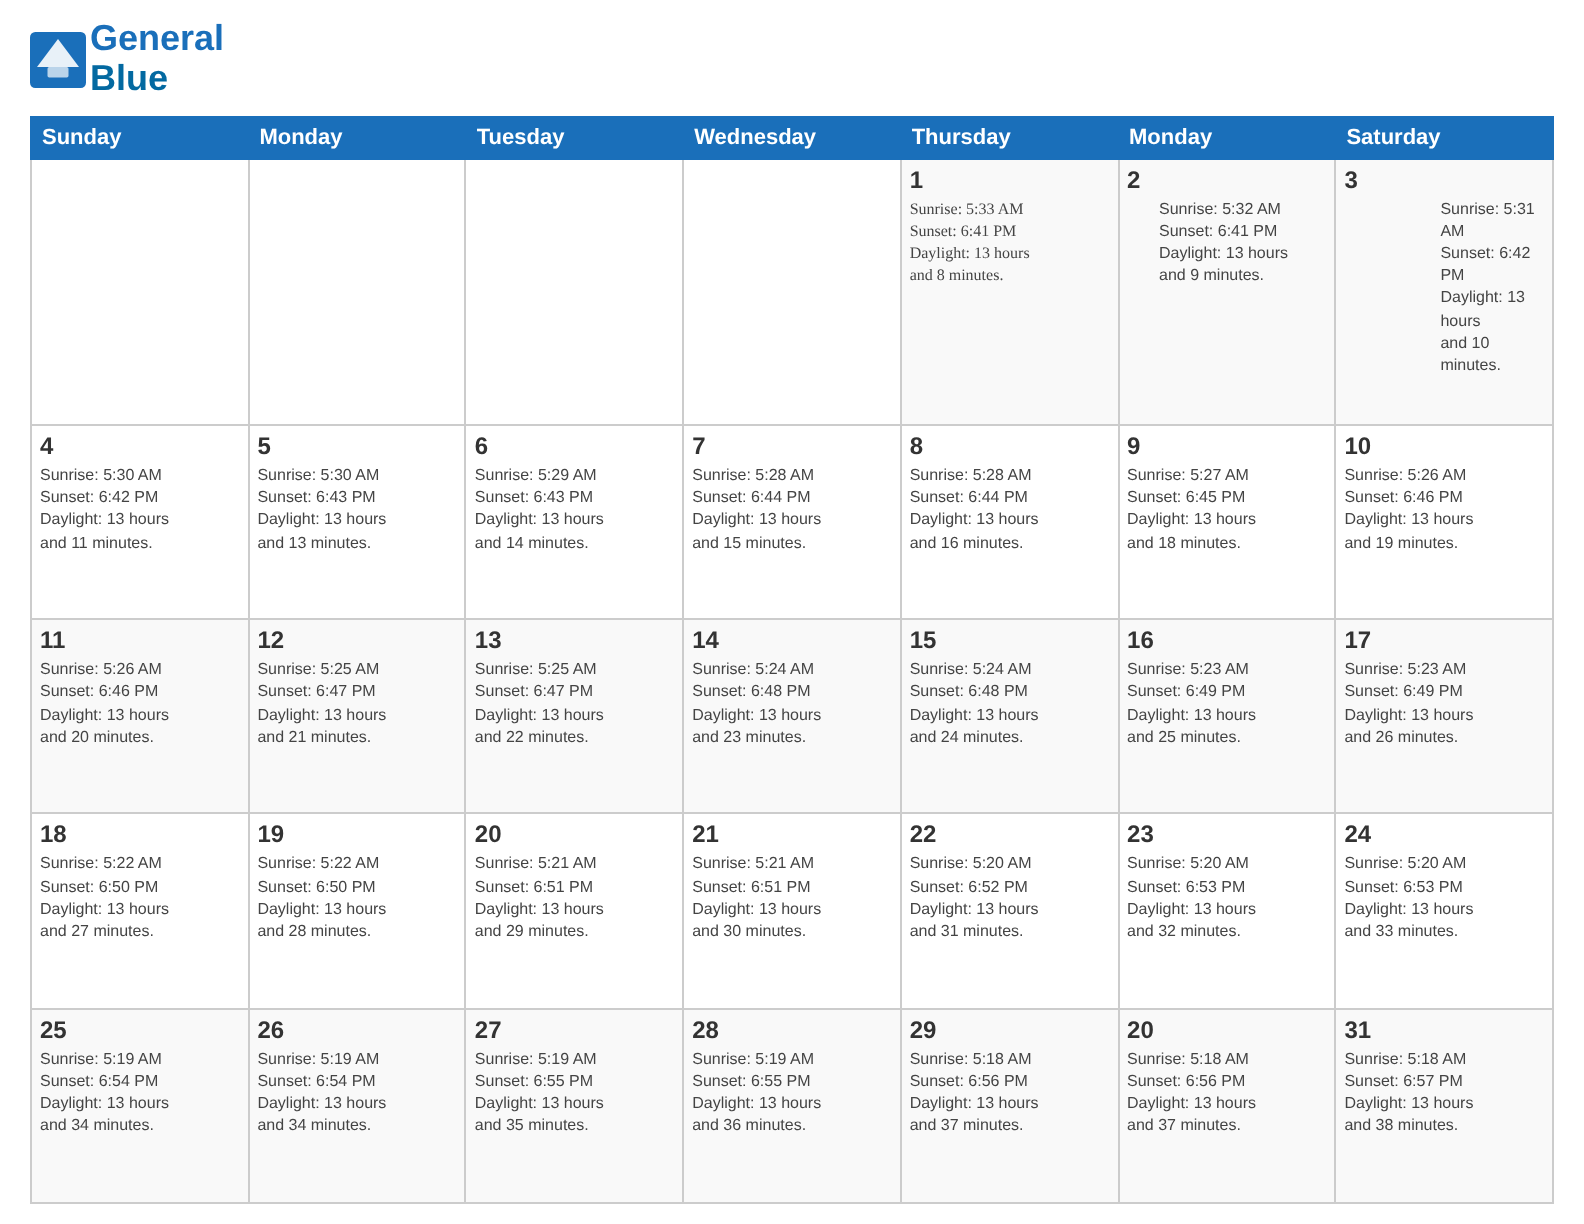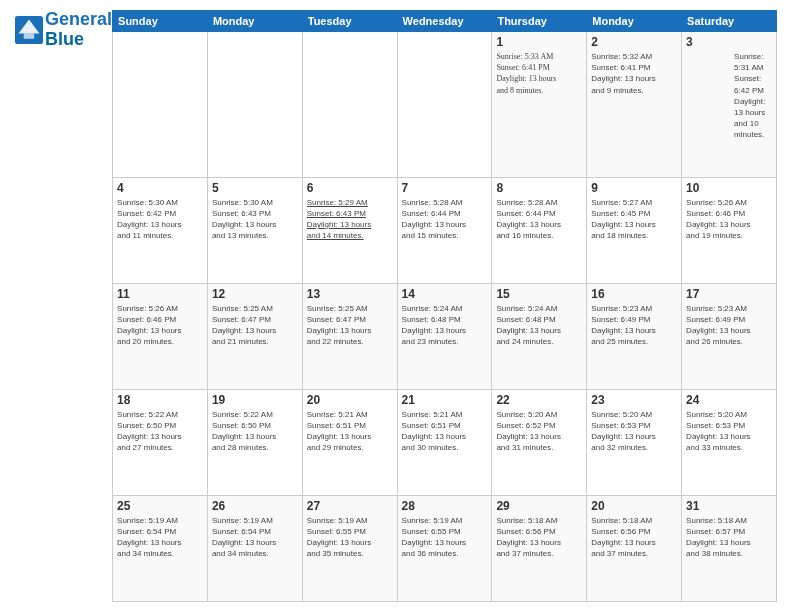--- a/index.html
+++ b/index.html
@@ -8,21 +8,21 @@
       background: #fff;
       width: 792px;
       height: 612px;
       overflow: hidden;
     }
     .page {
       width: 792px;
       height: 612px;
       padding: 10px 15px;
       display: flex;
-      flex-direction: row;
+      flex-direction: column;
     }
     .header {
       display: flex;
       justify-content: space-between;
       align-items: flex-start;
       margin-bottom: 8px;
     }
     .logo {
       display: flex;
       align-items: center;
@@ -140,21 +140,21 @@
           <td class="empty"></td>
           <td>
             <span class="day-num">1</span>
             <div class="day-info" style="white-space: pre-line; font-family: Liberation Serif, serif;">Sunrise: 5:33 AM
 Sunset: 6:41 PM
 Daylight: 13 hours
 and 8 minutes.</div>
           </td>
           <td>
             <span class="day-num">2</span>
-            <div class="day-info" style="white-space: pre-line;">Sunrise: 5:32 AM
+            <div class="day-info" style="white-space: pre-line; margin-left: 16px;">Sunrise: 5:32 AM
 Sunset: 6:41 PM
 Daylight: 13 hours
 and 9 minutes.</div>
           </td>
           <td>
             <span class="day-num">3</span>
             <div class="day-info" style="white-space: pre-line; margin-left: 48px;">Sunrise: 5:31 AM
 Sunset: 6:42 PM
 Daylight: 13 hours
 and 10 minutes.</div>
@@ -170,21 +170,21 @@
           </td>
           <td>
             <span class="day-num">5</span>
             <div class="day-info" style="white-space: pre-line;">Sunrise: 5:30 AM
 Sunset: 6:43 PM
 Daylight: 13 hours
 and 13 minutes.</div>
           </td>
           <td>
             <span class="day-num">6</span>
-            <div class="day-info" style="white-space: pre-line; text-decoration: underline;">Sunrise: 5:29 AM
+            <div class="day-info" style="white-space: pre-line;">Sunrise: 5:29 AM
 Sunset: 6:43 PM
 Daylight: 13 hours
 and 14 minutes.</div>
           </td>
           <td>
             <span class="day-num">7</span>
             <div class="day-info" style="white-space: pre-line;">Sunrise: 5:28 AM
 Sunset: 6:44 PM
 Daylight: 13 hours
 and 15 minutes.</div>

